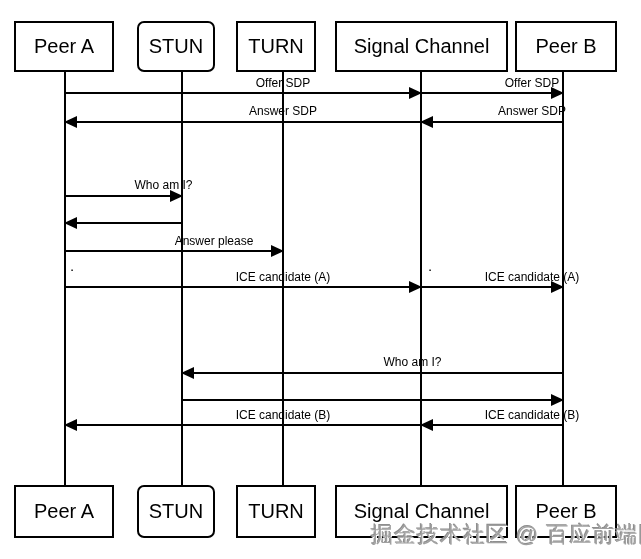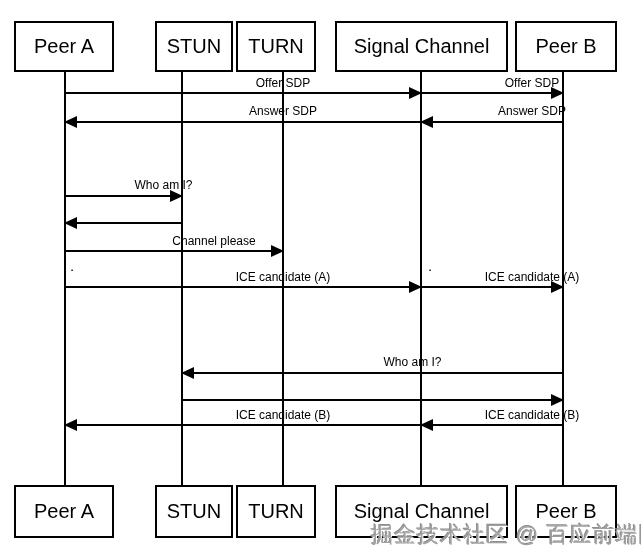--- a/index.html
+++ b/index.html
@@ -14,21 +14,21 @@
     position:absolute;
     border:2px solid #000;
     background:#fff;
     display:flex;align-items:center;justify-content:center;
     font-size:20px;color:#000;
     box-sizing:border-box;
   }
   .row-top{top:21px;height:51px;}
   .row-bottom{top:485px;height:53px;}
   .a1{left:14px;width:100px;}
-  .a2{left:155px;width:78px;}
+  .a2{left:137px;width:78px;border-radius:7px;}
   .a3{left:236px;width:80px;}
   .a4{left:335px;width:173px;}
   .a5{left:515px;width:102px;text-align:center;}
   .lifeline{
     position:absolute;top:72px;height:413px;width:1.5px;
     background:#000;
   }
   .mline{
     position:absolute;height:2px;background:#000;
   }
@@ -101,21 +101,21 @@
 
   <div class="mlabel" style="left:65px;top:178px;width:117px">Who am I?</div>
   <div class="mline" style="left:65px;top:195px;width:117px">
       <span class="ah ah-r"></span>
     </div>
 
   <div class="mline" style="left:65px;top:222px;width:117px">
       <span class="ah ah-l"></span>
     </div>
 
-  <div class="mlabel" style="left:65px;top:234px;width:218px">Channel please</div>
+  <div class="mlabel" style="left:65px;top:234px;width:218px">Answer please</div>
   <div class="mline" style="left:65px;top:250px;width:218px">
       <span class="ah ah-r"></span>
     </div>
 
   <div class="dot" style="left:70px;top:258px">.</div>
   <div class="dot" style="left:428px;top:258px">.</div>
 
   <div class="mlabel" style="left:65px;top:270px;width:356px">ICE candidate (A)</div>
   <div class="mline" style="left:65px;top:286px;width:356px">
       <span class="ah ah-r"></span>

